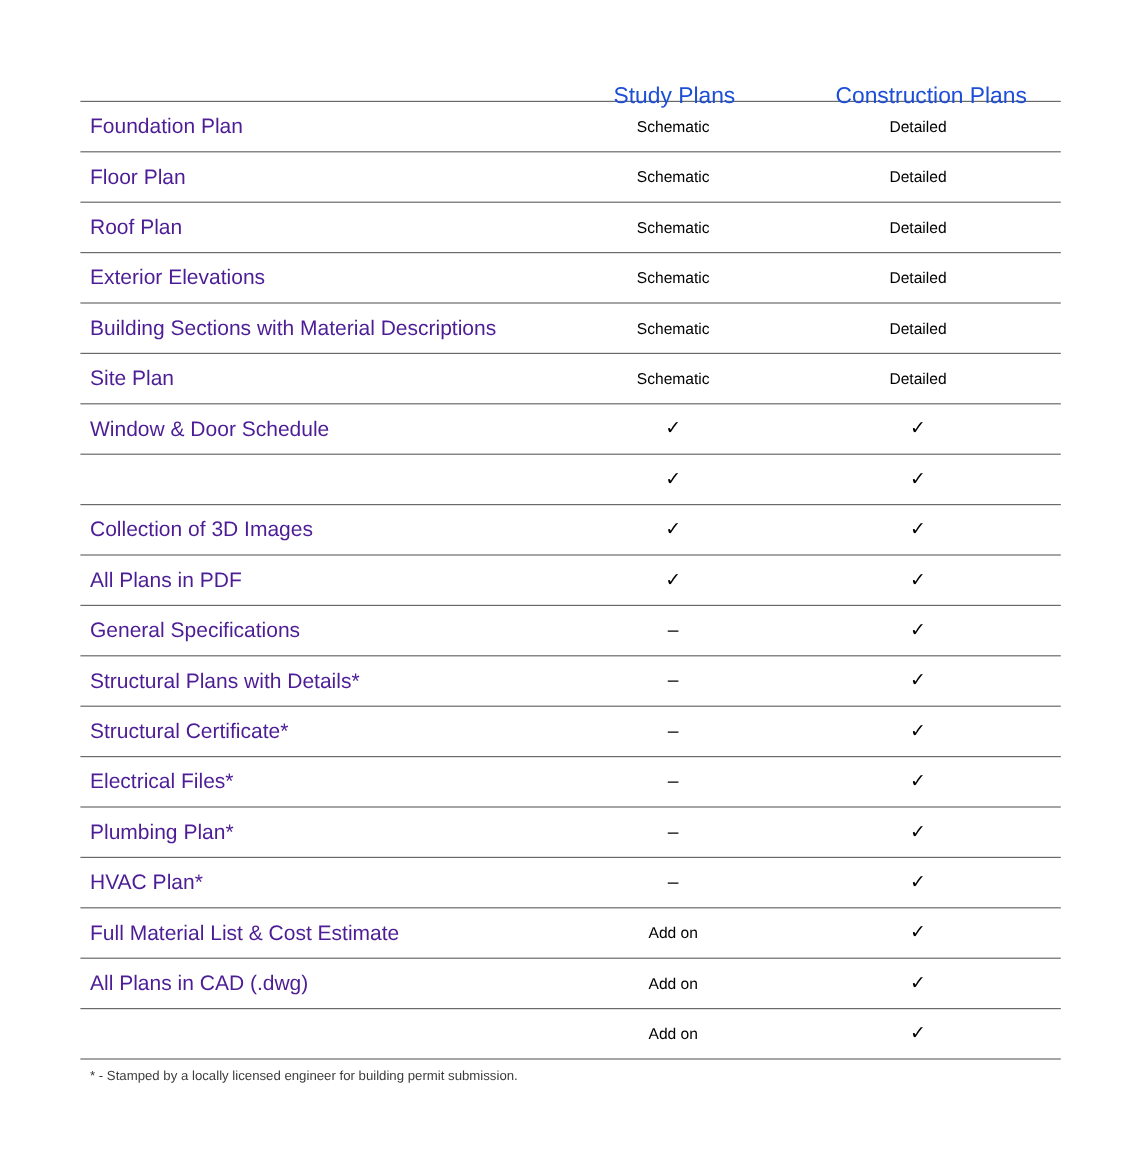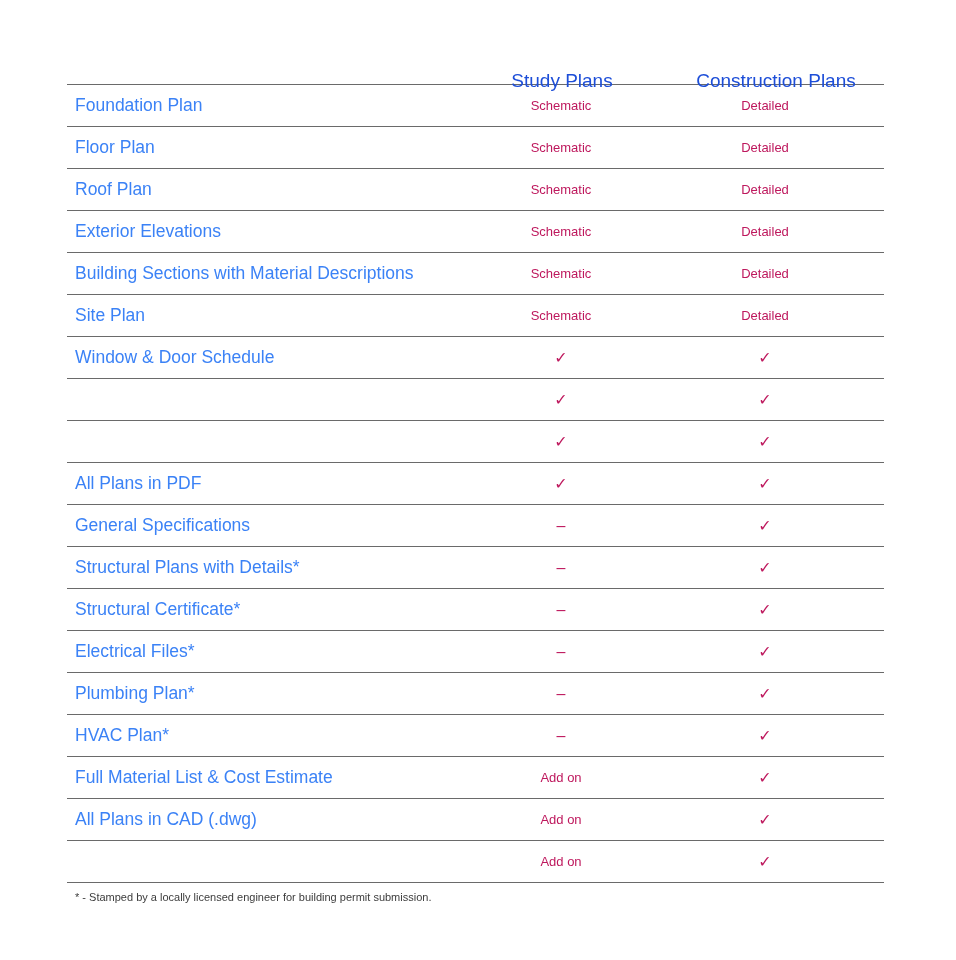--- a/index.html
+++ b/index.html
@@ -3,22 +3,22 @@
 <meta charset="utf-8">
 <style>
   html, body { margin: 0; padding: 0; background: #ffffff; }
   body { width: 956px; height: 960px; position: relative; font-family: "Liberation Sans", sans-serif; color: #3a3a3a; }
   .wrap { position: absolute; left: 67px; top: 42px; width: 817px; }
   .head { position: relative; height: 42px; border-bottom: 1px solid #6a6a6a; }
   .head span { position: absolute; top: 8px; font-size: 19px; color: #1d4ed8; transform: translateX(-50%); white-space: nowrap; margin-top: 20px; }
   .head .c1 { left: 495px; }
   .head .c2 { left: 709px; }
   .row { position: relative; height: 41px; border-bottom: 1px solid #6a6a6a; }
-  .row .label { position: absolute; left: 8px; top: 10px; font-size: 17.5px; color: #3b82f6; white-space: nowrap; }
-  .row .cell { position: absolute; top: 0; height: 41px; line-height: 41px; transform: translateX(-50%); font-size: 13px; color: #be185d; white-space: nowrap; }
+  .row .label { position: absolute; left: 8px; top: 10px; font-size: 17.5px; color: #4c1d95; white-space: nowrap; }
+  .row .cell { position: absolute; top: 0; height: 41px; line-height: 41px; transform: translateX(-50%); font-size: 13px; color: #000000; white-space: nowrap; }
   .row .cell.s { left: 494px; }
   .row .cell.c { left: 698px; }
   .row .cell.mark { font-size: 16px; }
   .footnote { margin-top: 6px; padding-left: 8px; font-size: 11px; line-height: 16px; color: #3c3c3c; width: 440px; }
 </style>
 </head>
 <body>
 
 <div class="wrap">
   <div class="head">
@@ -59,20 +59,21 @@
       <div class="row">
         <span class="label">Window &amp; Door Schedule</span>
         <span class="cell s mark">✓</span>
         <span class="cell c mark">✓</span>
       </div>
       <div class="row">
         <span class="cell s mark">✓</span>
         <span class="cell c mark">✓</span>
       </div>
       <div class="row">
+        <span class="label">Collection of 3D Images</span>
         <span class="cell s mark">✓</span>
         <span class="cell c mark">✓</span>
       </div>
       <div class="row">
         <span class="label">All Plans in PDF</span>
         <span class="cell s mark">✓</span>
         <span class="cell c mark">✓</span>
       </div>
       <div class="row">
         <span class="label">General Specifications</span>

